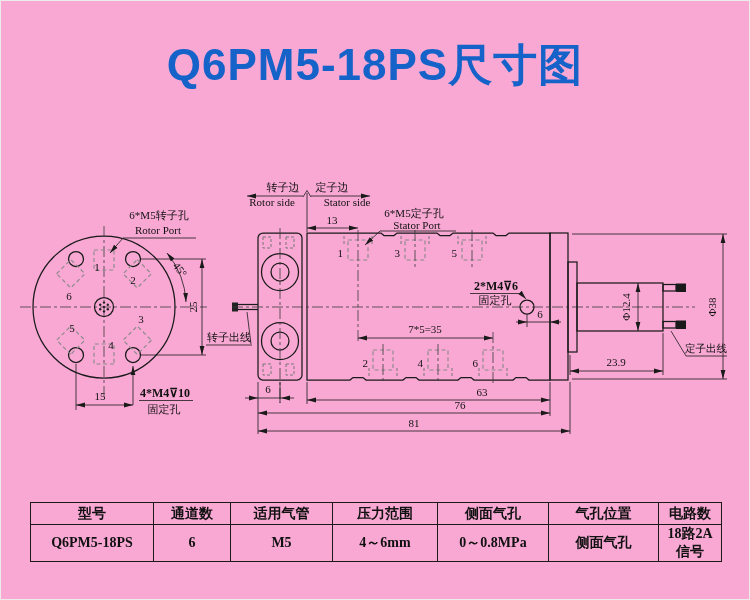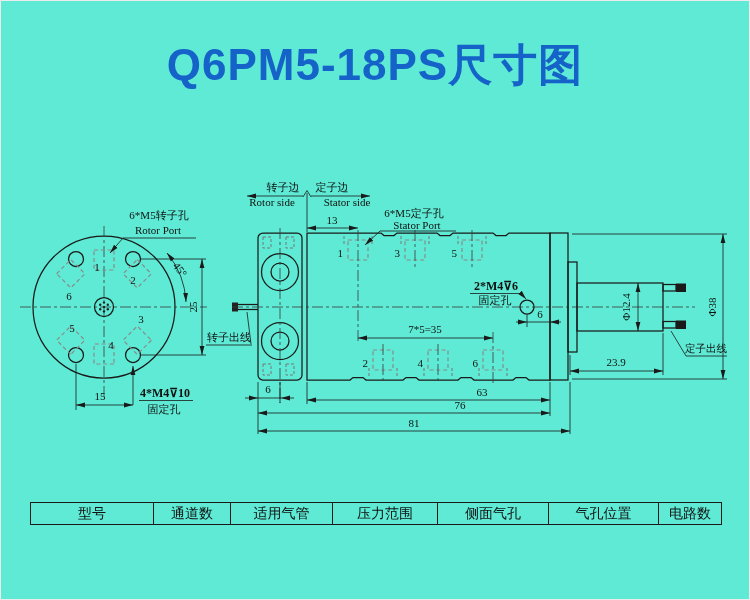--- a/index.html
+++ b/index.html
@@ -1,34 +1,34 @@
 <!DOCTYPE html>
 <html><head>
 <meta charset="utf-8">
 <style>
   html,body{margin:0;padding:0;background:#fff;}
-  .page{position:relative;width:750px;height:600px;background:#5eead4;overflow:hidden;
+  .page{position:relative;width:750px;height:600px;background:#f9a8d4;overflow:hidden;
         box-shadow:inset 0 0 0 1px #ececec;font-family:"Liberation Serif",serif;}
   .title{position:absolute;top:36px;left:0;width:750px;text-align:center;
          font-family:"Liberation Sans",sans-serif;font-weight:bold;font-size:44px;
          letter-spacing:1px;color:#1563c8;}
   svg{position:absolute;top:0;left:0;}
   svg text{fill:#111;font-family:"Liberation Serif",serif;}
   .dim{font-size:11px;}
   .lbl{font-size:11px;}
   .lblb{font-size:12px;font-weight:bold;}
   .ol{stroke:#1a1a1a;stroke-width:1.25;fill:none;}
   .thin{stroke:#1a1a1a;stroke-width:0.8;fill:none;}
   .cl{stroke:#3a3a3a;stroke-width:0.8;fill:none;stroke-dasharray:11 3 3 3;}
   .slot{stroke:#8a8a8a;stroke-width:1.15;fill:none;stroke-dasharray:4 2.8;}
   .tick{stroke:#777;stroke-width:1;fill:none;stroke-dasharray:3 2;}
   .spec-table{position:absolute;top:502px;left:30px;width:692px;border-collapse:collapse;
               font-size:14px;color:#111;}
   .spec-table th,.spec-table td{border:1.6px solid #1a1a1a;text-align:center;
-              font-weight:normal;height:21px;padding:0 2px;font-family:"Liberation Serif",serif;}
+              font-weight:bold;height:21px;padding:0 2px;font-family:"Liberation Serif",serif;}
 </style>
 </head>
 <body>
 
 <div class="page">
 
   <div class="title">Q6PM5-18PS尺寸图</div>
 
   <svg width="750" height="600" viewBox="0 0 750 600">
     <defs>
@@ -242,16 +242,25 @@
     <tbody>
         <tr>
       <th style="width:118px">型号</th>
       <th style="width:72px">通道数</th>
       <th style="width:97px">适用气管</th>
       <th style="width:100px">压力范围</th>
       <th style="width:106px">侧面气孔</th>
       <th style="width:105px">气孔位置</th>
       <th>电路数</th>
     </tr>
+    <tr>
+      <td>Q6PM5-18PS</td>
+      <td>6</td>
+      <td>M5</td>
+      <td>4～6mm</td>
+      <td>0～0.8MPa</td>
+      <td>侧面气孔</td>
+      <td>18路2A信号</td>
+    </tr>
   </tbody>
     </table>
 
 </div>
 
 </body></html>

